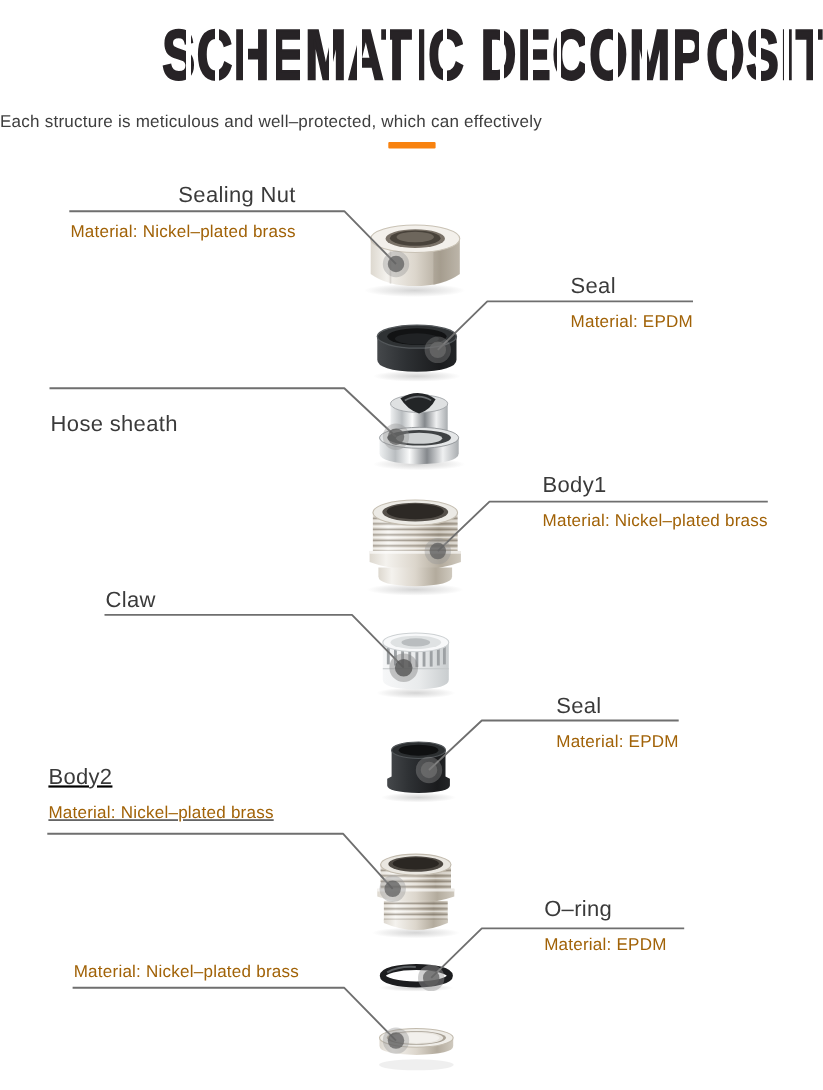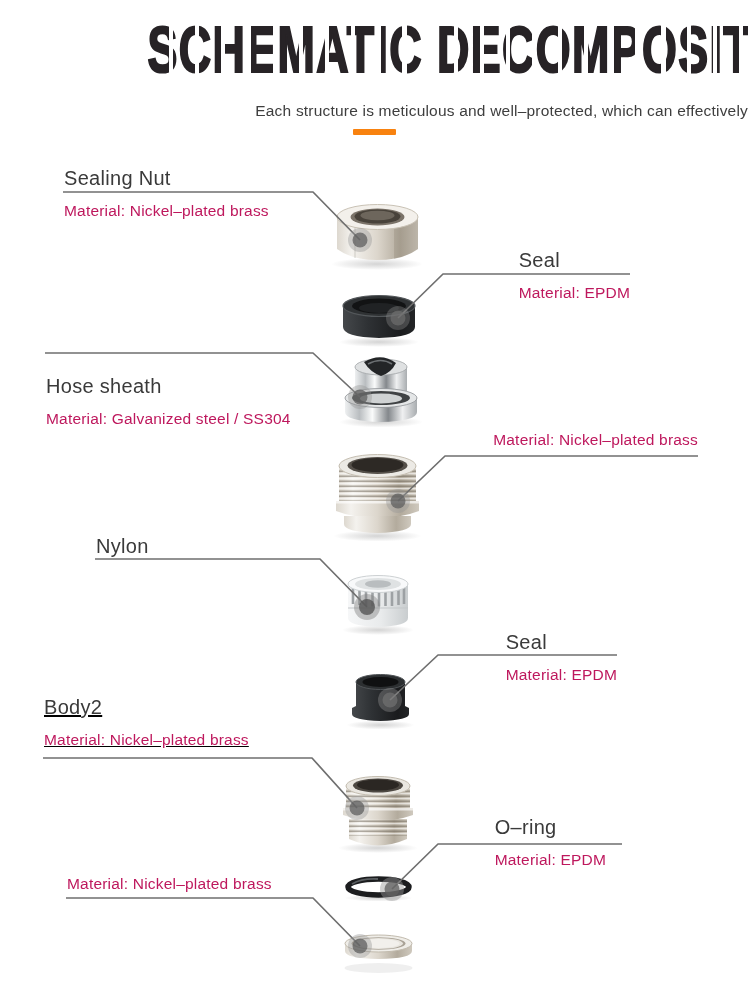--- a/index.html
+++ b/index.html
@@ -31,41 +31,40 @@
   }
   
   .title-inner::after{
     content:"";
     position:absolute; inset:-2px 0;
     background:repeating-linear-gradient(90deg, transparent 0 31px, #ffffff 31px 37px);
     pointer-events:none;
   }
   .subtitle{
     margin-top:11px;
-    text-align:right;
+    text-align:left;
     font-size:15.5px;
     line-height:31px;
     color:#3e3e3e;
     letter-spacing:0.2px;
-    padding-left:14px;
   }
   .accent-divider{
     width:43px;height:6px;
     margin:3px auto 0 auto;
     background:#f8820f;
     border-radius:1px;
   }
   
   .callout{ position:absolute; z-index:4; white-space:nowrap; }
   .callout .part-name{
     font-size:20px; line-height:22px; color:#3a3a3a; letter-spacing:0.3px;
     margin:0 0 12px 0;
   }
   .callout .part-material{
-    font-size:15.5px; line-height:20px; color:#be185d; letter-spacing:0.2px;
+    font-size:15.5px; line-height:20px; color:#a16207; letter-spacing:0.2px;
   }
   .callout.right{ }
   
   svg.diagram{
     position:absolute; left:0; top:0; z-index:5;
     pointer-events:none;
   }
   .callout-line{ fill:none; stroke:#6f6f6f; stroke-width:1.7; stroke-linejoin:round; }
 </style>
 </head>
@@ -76,37 +75,37 @@
   <div class="title-wrap">
     <span class="title-inner">
       <h1 class="page-title">SCHEMATIC DECOMPOSITION</h1>
     </span>
   </div>
   <div class="subtitle">
     <div>Each structure is meticulous and well–protected, which can effectively</div>
   </div>
   <div class="accent-divider"></div>
 
-  <div class="callout left" style="left:64px;  top:167px;">
+  <div class="callout left" style="left:64px;  top:167px;text-align:right;">
     <div class="part-name">Sealing Nut</div>
     <div class="part-material">Material: Nickel–plated brass</div>
   </div>
   <div class="callout right" style="right:118px; top:249px;">
     <div class="part-name">Seal</div>
     <div class="part-material">Material: EPDM</div>
   </div>
   <div class="callout left" style="left:46px;  top:328px;margin-top:47px;">
     <div class="part-name">Hose sheath</div>
-    <div class="part-material">Material: Galvanized steel / SS304</div>
   </div>
   <div class="callout right" style="right:50px;  top:430px;">
+    <div class="part-name">Body1</div>
     <div class="part-material">Material: Nickel–plated brass</div>
   </div>
   <div class="callout left" style="left:96px;  top:535px;">
-    <div class="part-name">Nylon</div>
+    <div class="part-name">Claw</div>
   </div>
   <div class="callout right" style="right:131px; top:631px;">
     <div class="part-name">Seal</div>
     <div class="part-material">Material: EPDM</div>
   </div>
   <div class="callout left" style="left:44px;  top:696px;text-decoration:underline;">
     <div class="part-name">Body2</div>
     <div class="part-material">Material: Nickel–plated brass</div>
   </div>
   <div class="callout right" style="right:142px; top:816px;">

